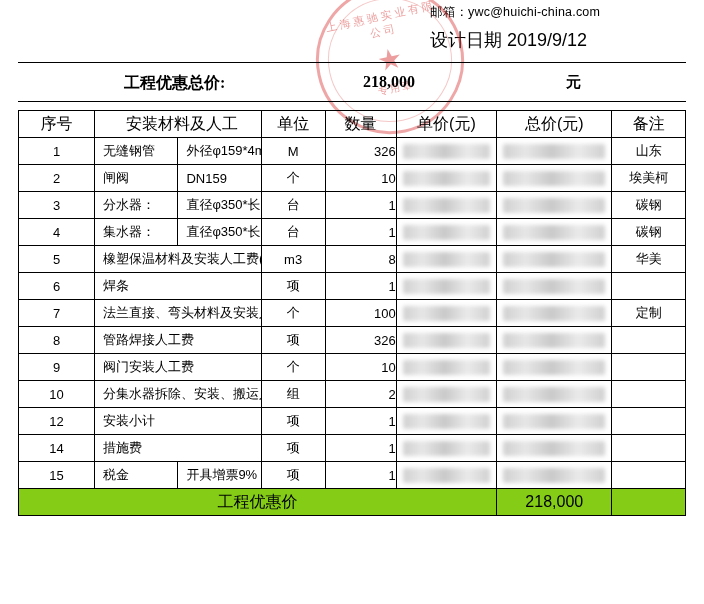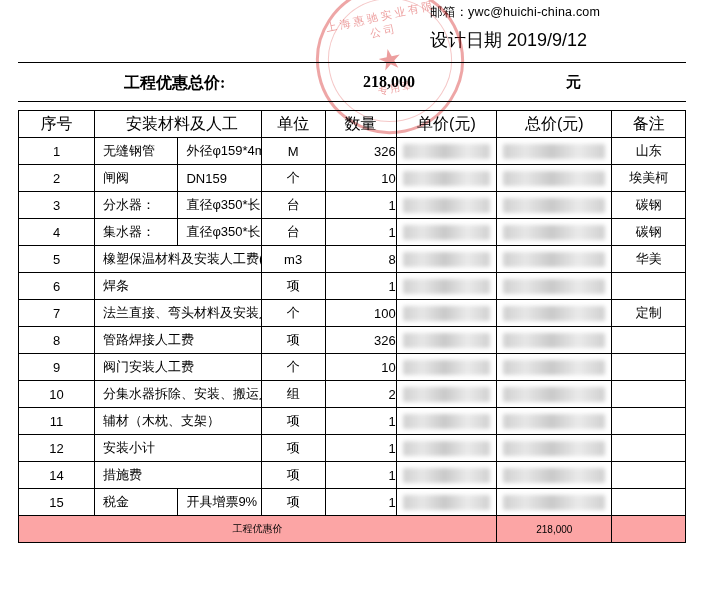--- a/index.html
+++ b/index.html
@@ -206,23 +206,23 @@
   }
   .sum-row .sum-text {
     text-align: center;
     letter-spacing: 1px;
   }
   .sum-row .sum-amount {
     text-align: center;
     font-weight: normal;
   }
   .fin-row td {
-    background: #fca5a5;
+    background: #84cc16;
     height: 30px;
-    font-size: 10px;
+    font-size: 16px;
   }
   .fin-row .fin-label { text-align: center; }
   .fin-row .fin-amount { text-align: center; }
   .empty-cell { background: transparent; }
 </style>
 </head>
 <body>
 
 <div class="page">
 
@@ -384,33 +384,20 @@
         <td class="c-qty">2</td>
         <td class="c-price blur">
             <span class="bar"></span>
           </td>
         <td class="c-total blur">
             <span class="bar"></span>
           </td>
         <td class="c-remark"></td>
       </tr>
       <tr>
-        <td class="c-no">11</td>
-        <td class="c-name" colspan="2">辅材（木枕、支架）</td>
-        <td class="c-unit">项</td>
-        <td class="c-qty">1</td>
-        <td class="c-price blur">
-            <span class="bar"></span>
-          </td>
-        <td class="c-total blur">
-            <span class="bar"></span>
-          </td>
-        <td class="c-remark"></td>
-      </tr>
-      <tr>
         <td class="c-no">12</td>
         <td class="c-name" colspan="2">安装小计</td>
         <td class="c-unit">项</td>
         <td class="c-qty">1</td>
         <td class="c-price blur">
             <span class="bar"></span>
           </td>
         <td class="c-total blur">
             <span class="bar"></span>
           </td>

